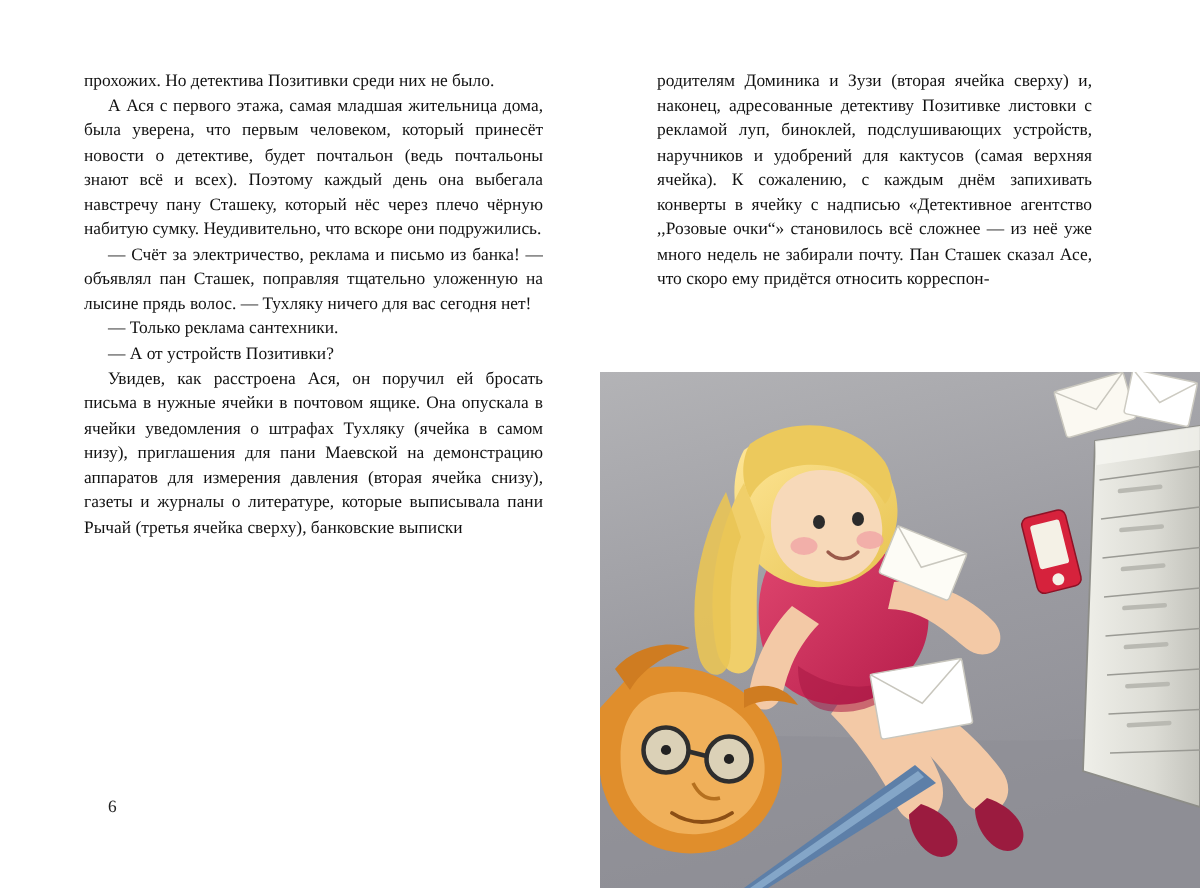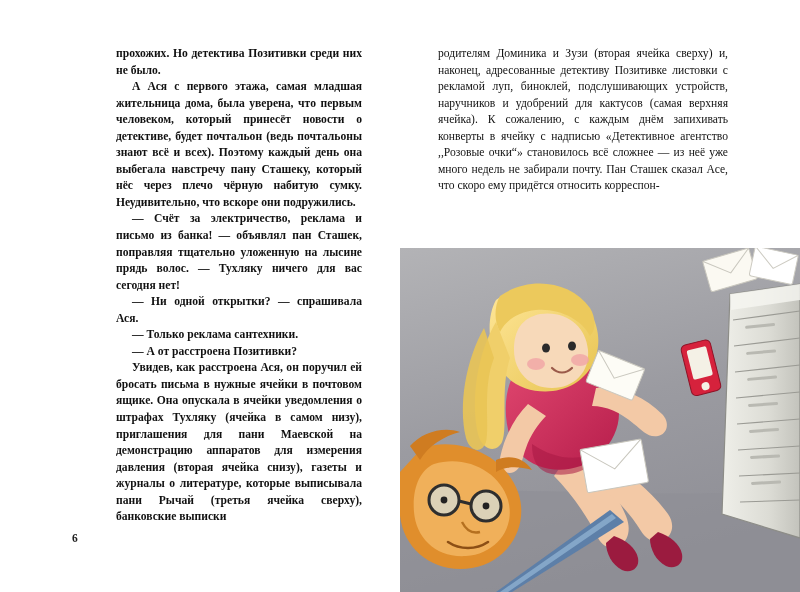--- a/index.html
+++ b/index.html
@@ -24,22 +24,21 @@
     inset: 0;
     display: flex;
   }
   .leaf {
     position: relative;
     width: 400px;
     height: 592px;
     box-sizing: border-box;
   }
   .leaf.left {
-    padding: 46px 38px 0 116px;
-    font-weight: bold;
+    padding: 46px 38px 0 56px;
   }
   .leaf.right {
     padding: 46px 72px 0 38px;
   }
   .col-text p {
     margin: 0;
     font-size: 11.6px;
     line-height: 16.55px;
     text-align: justify;
     text-align-last: left;
@@ -73,23 +72,22 @@
 
 <div class="page">
 
   <div class="spread">
 
     <div class="leaf left">
       <div class="col-text">
         <p>прохожих. Но детектива Позитивки среди них не было.</p>
         <p class="indent">А Ася с первого этажа, самая младшая жительница дома, была уверена, что первым человеком, который принесёт новости о детективе, будет почтальон (ведь почтальоны знают всё и всех). Поэтому каждый день она выбегала навстречу пану Сташеку, который нёс через плечо чёрную набитую сумку. Неудивительно, что вскоре они подружились.</p>
         <p class="indent">— Счёт за электричество, реклама и письмо из банка! — объявлял пан Сташек, поправляя тщательно уложенную на лысине прядь волос. — Тухляку ничего для вас сегодня нет!</p>
-        <p class="indent">— Ни одной открытки? — спрашивала Ася.</p>
         <p class="indent">— Только реклама сантехники.</p>
-        <p class="indent">— А от расстроена Позитивки?</p>
+        <p class="indent">— А от устройств Позитивки?</p>
         <p class="indent">Увидев, как расстроена Ася, он поручил ей бросать письма в нужные ячейки в почтовом ящике. Она опускала в ячейки уведомления о штрафах Тухляку (ячейка в самом низу), приглашения для пани Маевской на демонстрацию аппаратов для измерения давления (вторая ячейка снизу), газеты и журналы о литературе, которые выписывала пани Рычай (третья ячейка сверху), банковские выписки</p>
       </div>
       <div class="folio">6</div>
     </div>
 
     <div class="leaf right">
       <div class="col-text">
         <p>родителям Доминика и Зузи (вторая ячейка сверху) и, наконец, адресованные детективу Позитивке листовки с рекламой луп, биноклей, подслушивающих устройств, наручников и удобрений для кактусов (самая верхняя ячейка). К сожалению, с каждым днём запихивать конверты в ячейку с надписью «Детективное агентство ,,Розовые очки“» становилось всё сложнее — из неё уже много недель не забирали почту. Пан Сташек сказал Асе, что скоро ему придётся относить корреспон-</p>
       </div>
     </div>

